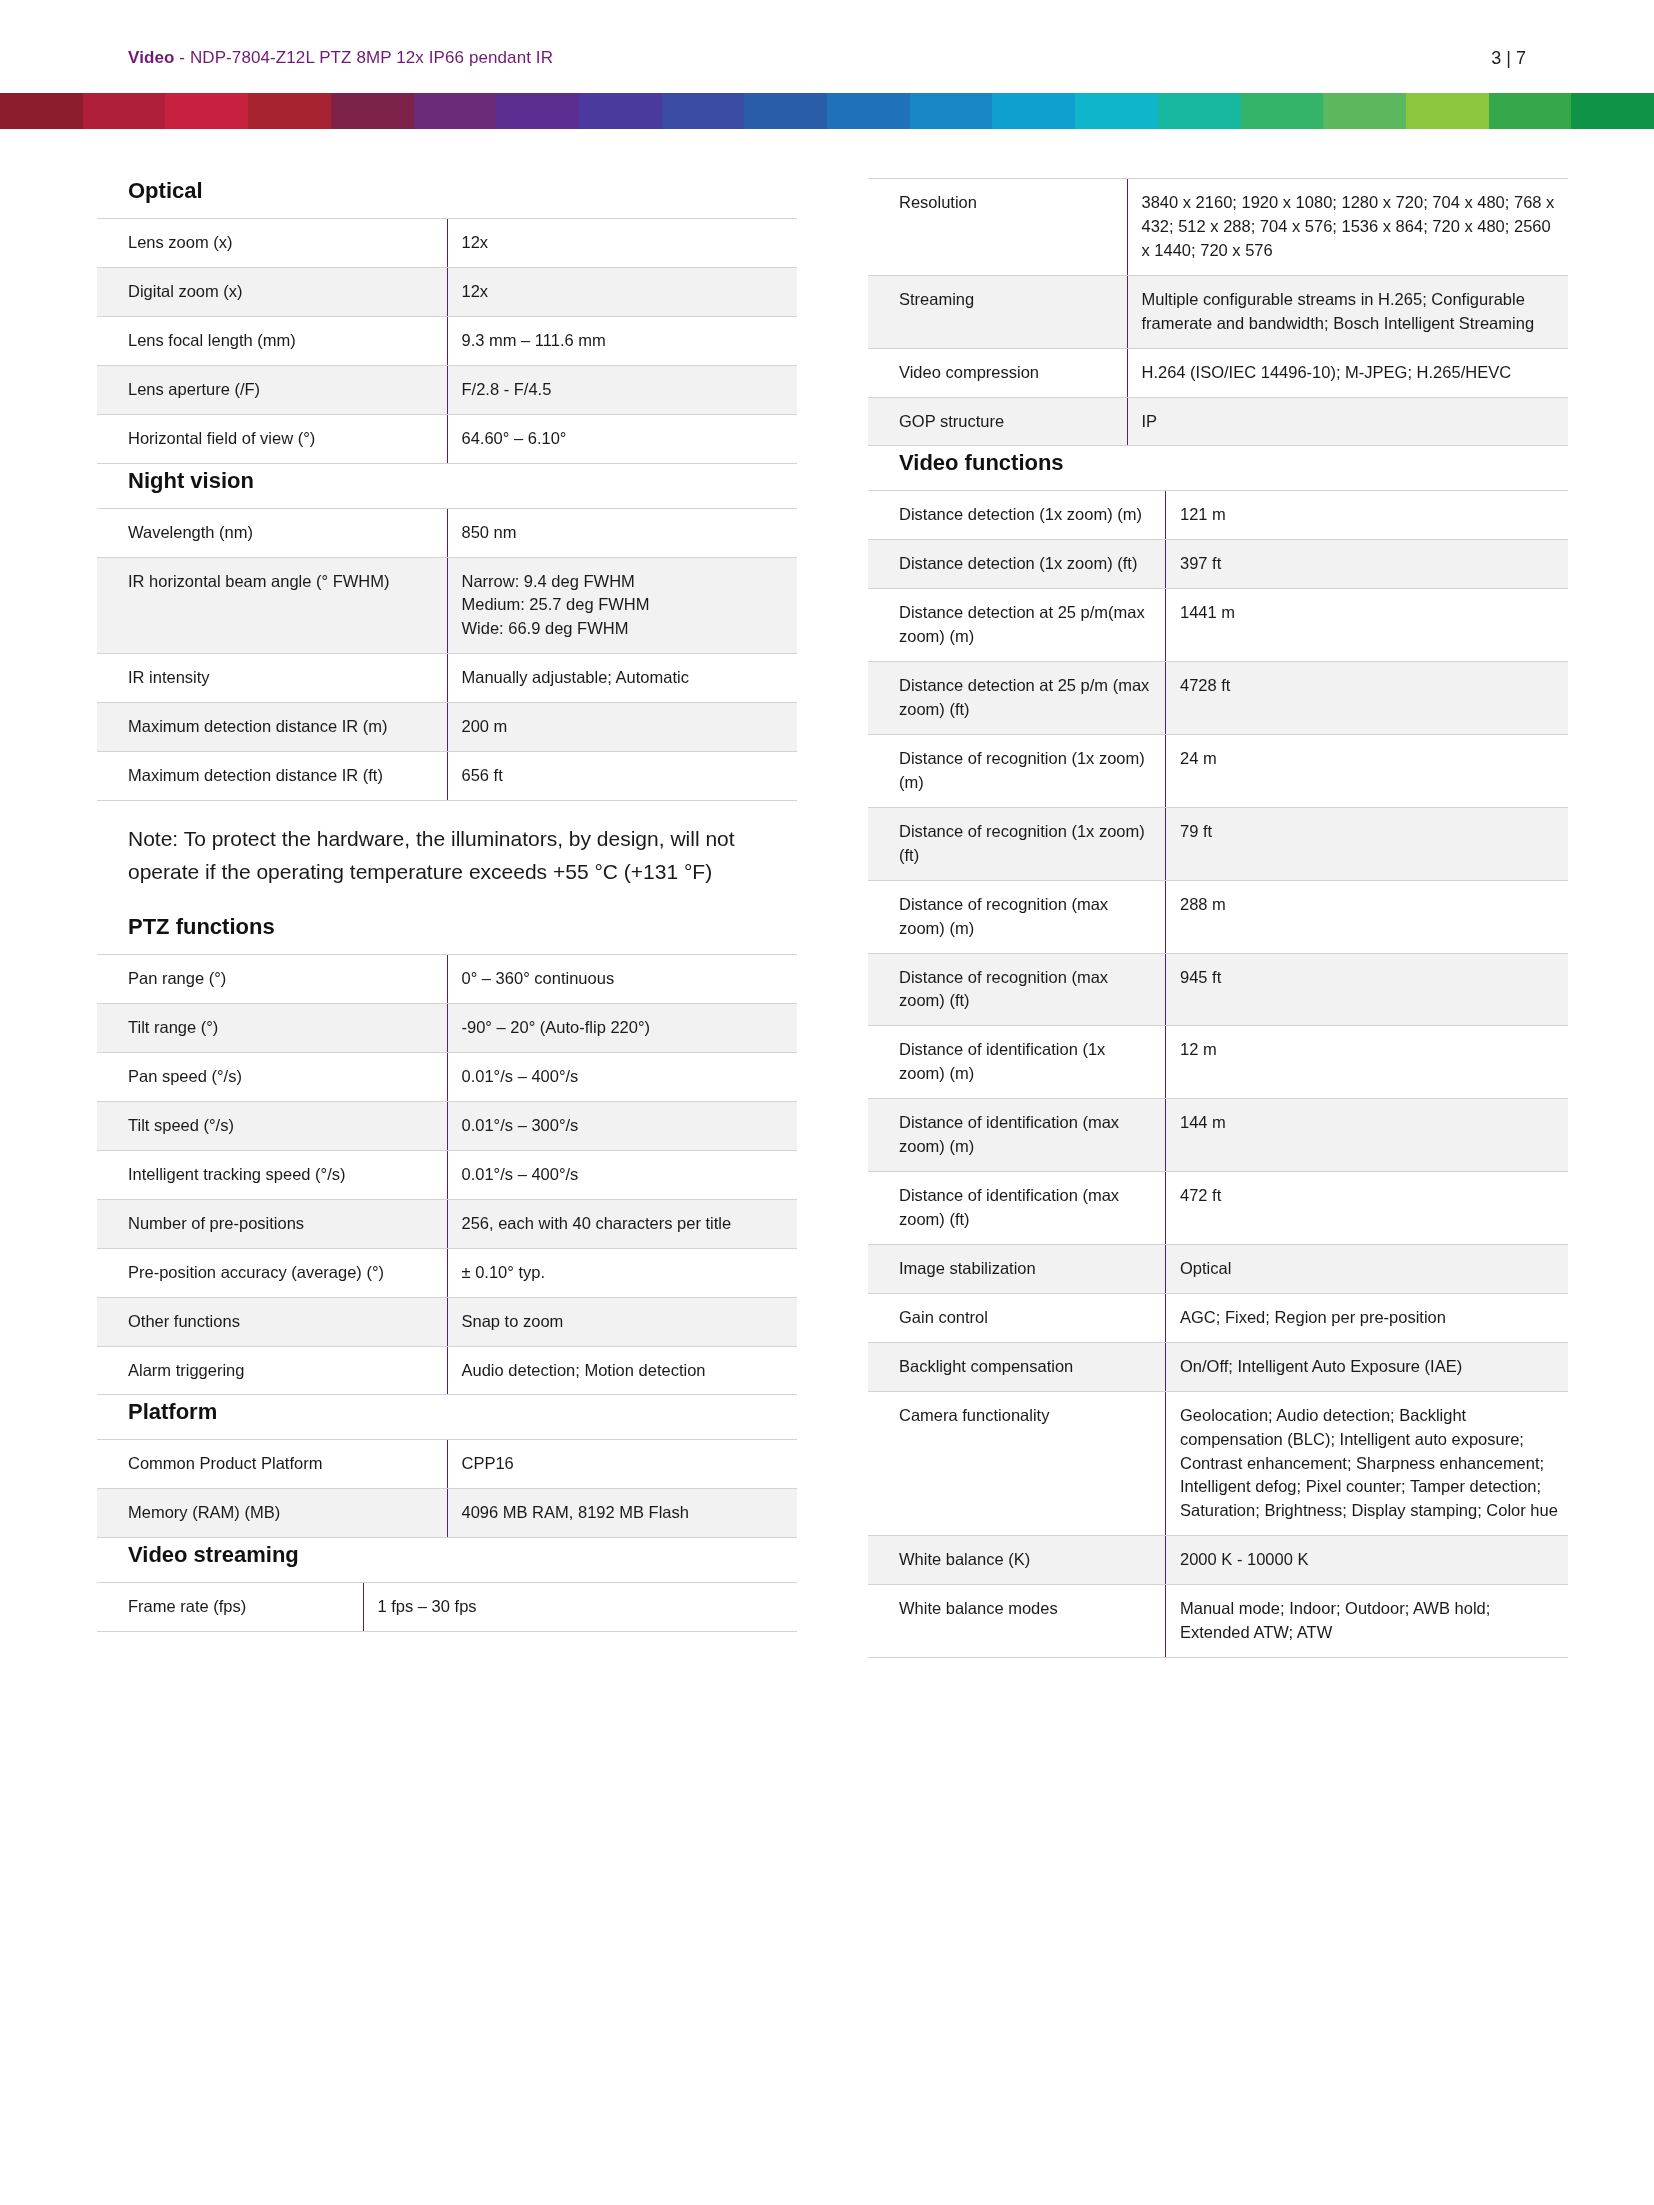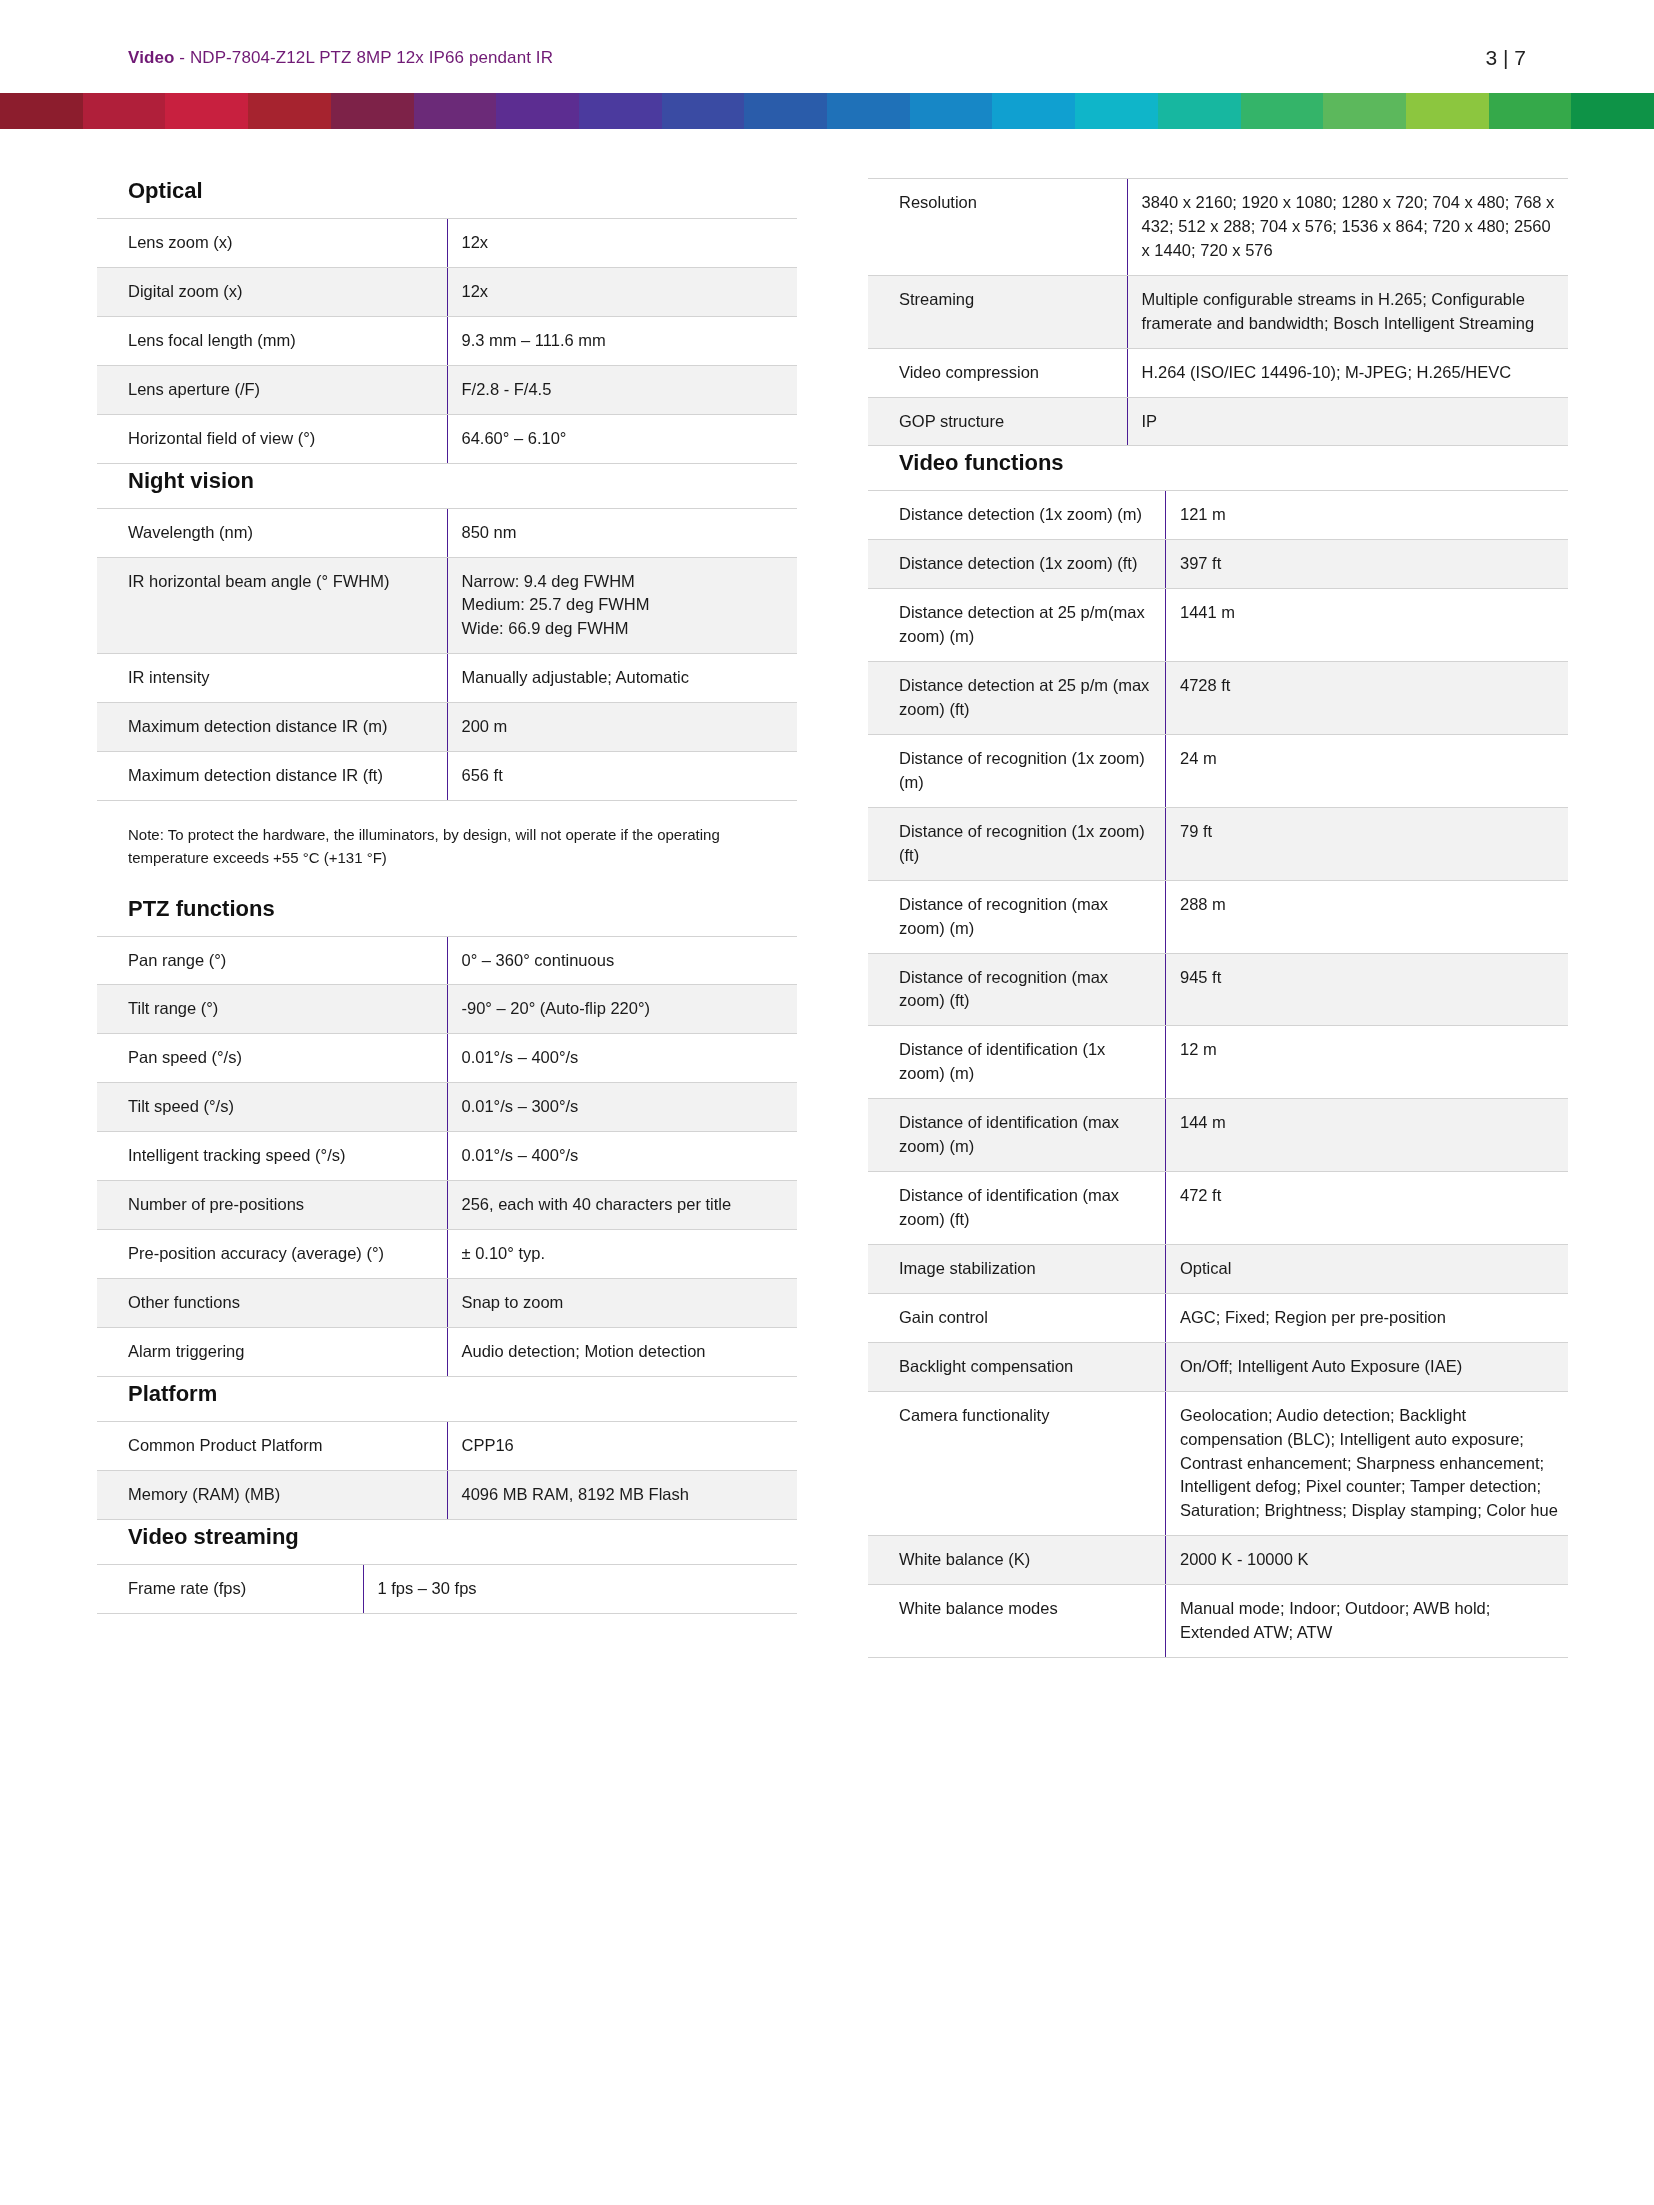--- a/index.html
+++ b/index.html
@@ -28,21 +28,21 @@
     align-items: center;
     justify-content: space-between;
   }
   .header-title {
     font-size: 17px;
     color: #701a75;
     letter-spacing: 0.1px;
   }
   .header-title .bold { font-weight: bold; }
   .header-page {
-    font-size: 21px;
+    font-size: 18px;
     color: #222;
   }
   
   .band {
     position: absolute;
     top: 93px;
     left: 0;
     width: 1654px;
     height: 36px;
     display: flex;
@@ -94,21 +94,21 @@
 
   
   .col-right table.spec tr td.key { width: 42.5%; }
   .col-right table.spec tr td.val { width: 57.5%; }
 
   
   .col-right table.video tr td.key { width: 37%; }
   .col-right table.video tr td.val { width: 63%; }
 
   .note {
-    font-size: 15px;
+    font-size: 21px;
     line-height: 1.55;
     color: #1a1a1a;
     margin: 22px 0 26px 0;
     padding-left: 31px;
     padding-right: 8px;
   }
 
   
   table.framerate tr td.key { width: 38%; }
   table.framerate tr td.val { width: 62%; }

